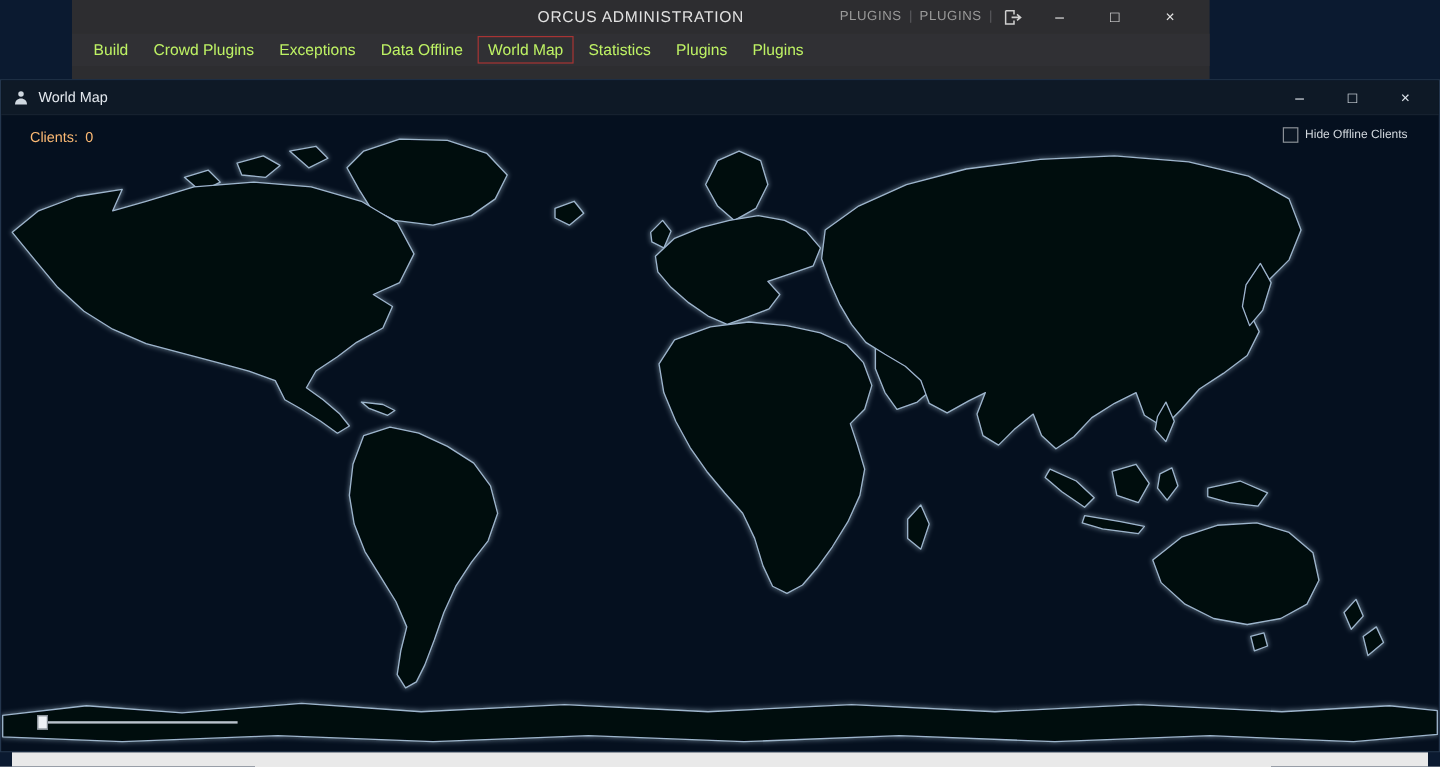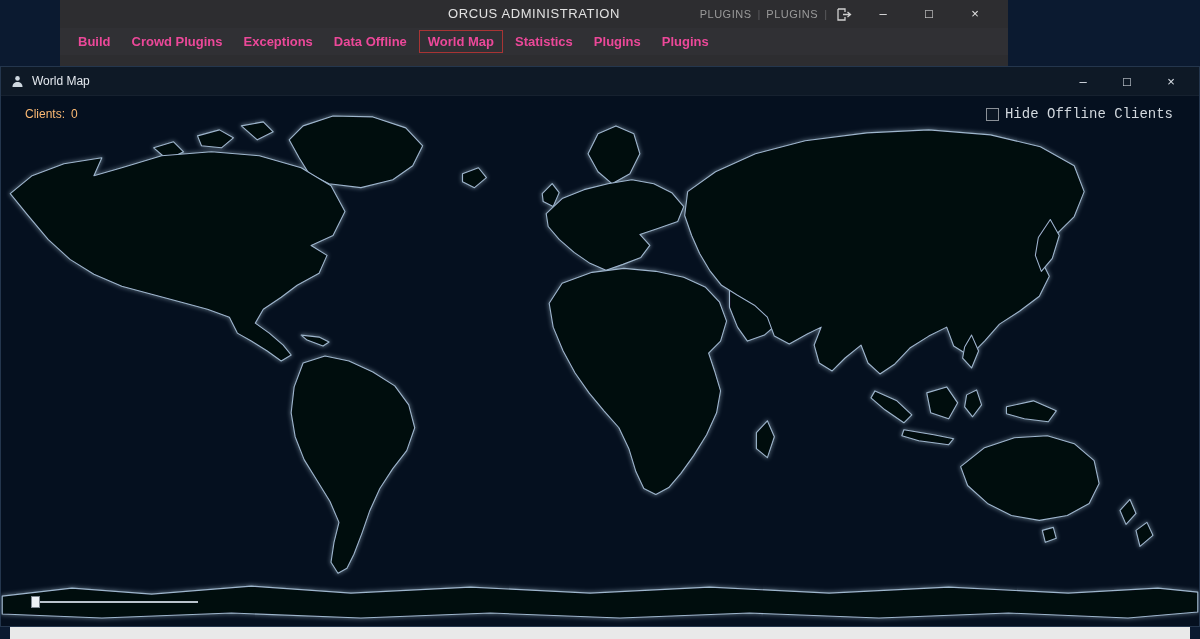--- a/index.html
+++ b/index.html
@@ -28,22 +28,22 @@
   .logout-icon { margin:0 8px 0 10px; display:flex; align-items:center; }
   .win-btn {
     width:46px; text-align:center; color:#e6e6e6; font-size:13px; line-height:28px;
     cursor:default; user-select:none;
   }
   .mw-menubar {
     position:absolute; top:28px; left:0; right:0; height:27px;
     display:flex; align-items:center; padding-left:9px; background:#303034;
   }
   .menu-item {
-    font-size:13px; color:#ec4899; padding:3px 8px; margin-right:3px;
-    border:1px solid transparent; white-space:nowrap;font-weight:bold;
+    font-size:13px; color:#bef264; padding:3px 8px; margin-right:3px;
+    border:1px solid transparent; white-space:nowrap;
   }
   .menu-item.active { border:1px solid #a83434; }
   .list-header {
     position:absolute; top:55px; left:0; right:0; height:15px;
     background:#28282b; overflow:hidden;
   }
   .list-header .hdr {
     position:absolute; top:2px; font-size:11px; font-weight:bold;
     color:#d2d2d2; letter-spacing:0.6px;
   }
@@ -72,21 +72,21 @@
   .clients-label {
     position:absolute; left:24px; top:40px; font-size:12px; color:#fdba74; z-index:3;
   }
   .clients-count { margin-left:6px; }
   .hide-offline {
     position:absolute; right:26px; top:39px; display:flex; align-items:center; z-index:3;
   }
   .checkbox-box {
     width:13px; height:13px; border:1px solid #8a9097; background:#0b1624; margin-right:6px;
   }
-  .hide-offline-label { font-size:14px; color:#d2d8de;font-family:Liberation Mono, monospace; }
+  .hide-offline-label { font-size:10px; color:#d2d8de; }
 
   .zoom-slider { position:absolute; left:30px; bottom:18px; width:167px; height:12px; z-index:3; }
   .zoom-track { position:absolute; left:0; right:0; top:5px; height:2px; background:#b9c2cc; }
   .zoom-thumb {
     position:absolute; left:0; top:0; width:9px; height:12px;
     background:#eef2f6; border:1px solid #7e8790;
   }
 
   .bottom-strip {
     position:absolute; left:10px; right:10px; bottom:0; height:12px; background:#e9e9e9;

